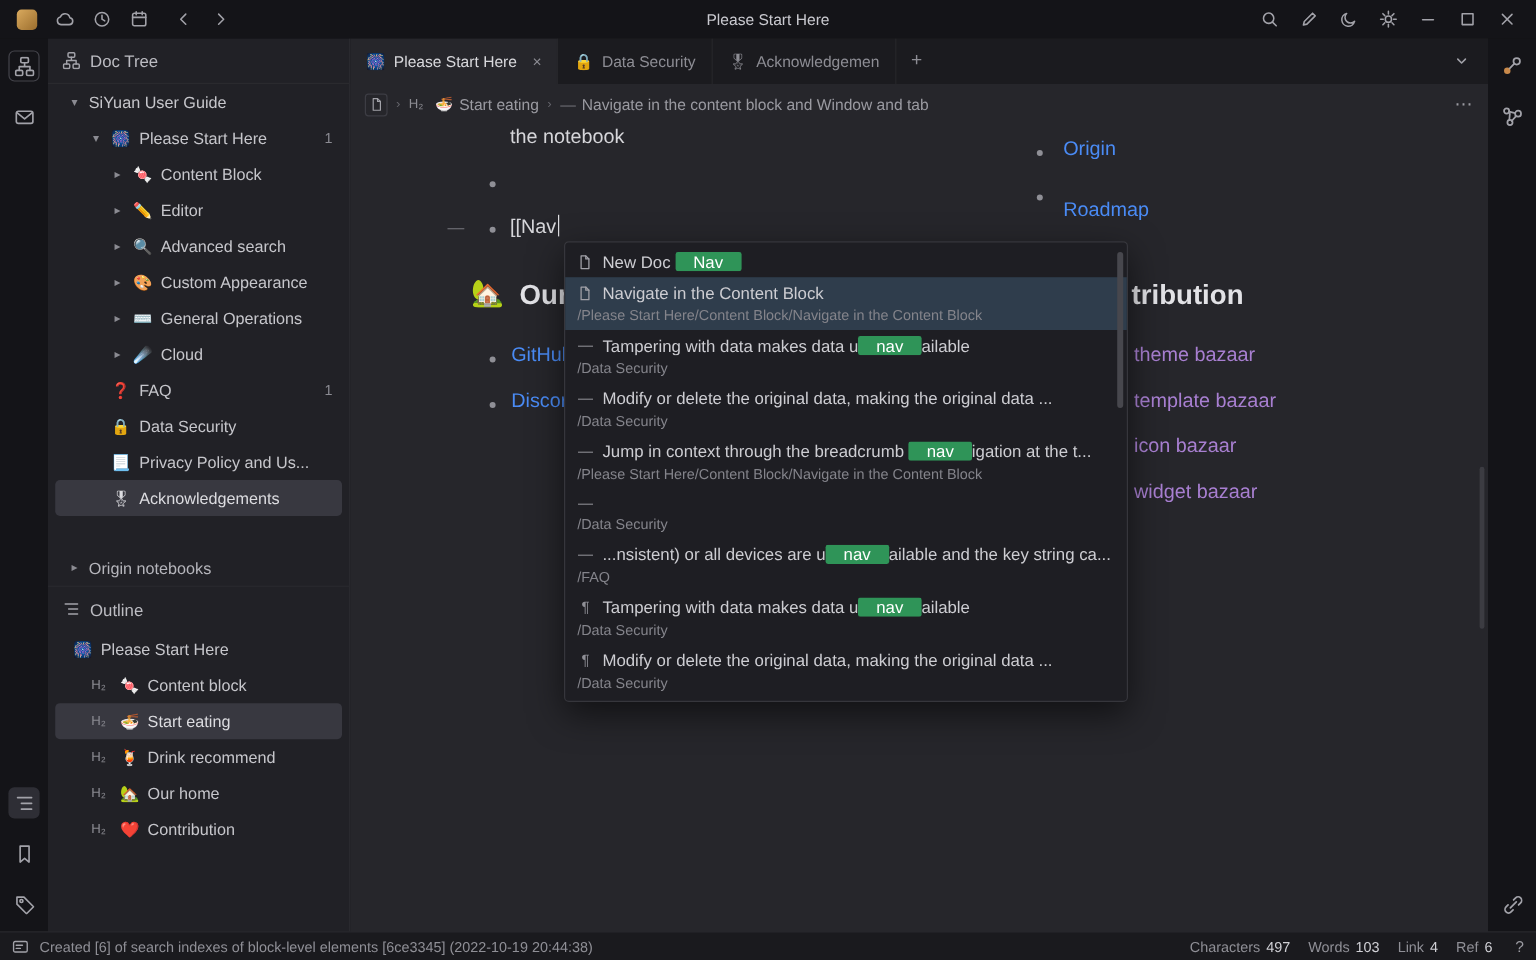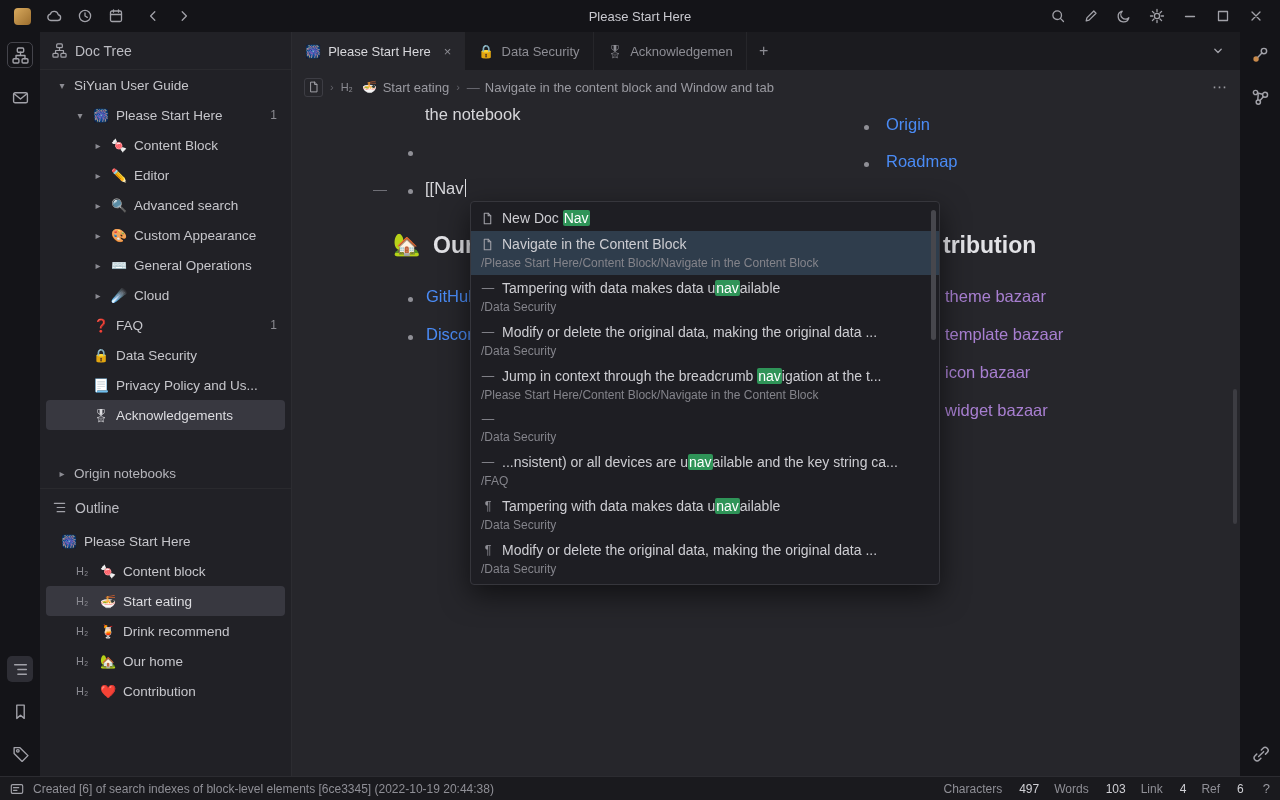--- a/index.html
+++ b/index.html
@@ -69,28 +69,28 @@
   .gutter{color:#6f6f76;font-size:14px}
   .vscroll{position:absolute;right:3px;top:285px;width:4px;height:135px;border-radius:2px;background:#3c3c42}
 
   
   .popup{position:absolute;left:470px;top:201px;width:470px;background:#1e1e23;border:1px solid #36363c;border-radius:4px;box-shadow:0 10px 28px rgba(0,0,0,.55);z-index:20;padding:3px 0}
   .pitem{padding:5px 10px;cursor:pointer}
   .pitem.psel{background:#2f3d4c}
   .pi-title{display:flex;align-items:center;gap:7px;font-size:14px;color:#cdcdd2;white-space:nowrap;overflow:hidden}
   .pi-ic{flex:none;width:14px;color:#8f8f96;font-size:12.5px;text-align:center}
   .pi-path{margin-top:4px;font-size:12px;color:#84848b;white-space:nowrap;overflow:hidden}
-  .mark{background:#2f9458;color:#fff;border-radius:2px;padding:0 1px}
+  .mark{background:#2f9458;color:#fff;border-radius:2px;padding:0 15px}
   .mark:empty{display:none}
   .pscroll{position:absolute;right:3px;top:8px;width:5px;height:130px;border-radius:3px;background:#47474d}
 
   
   .statusbar{height:24px;display:flex;align-items:center;gap:9px;padding:0 10px;background:#1a1a1e;border-top:1px solid #2c2c31;font-size:12px;color:#8f8f96}
   .sb-right{margin-left:auto;display:flex;align-items:center;gap:15px}
-  .sc{display:flex;gap:17px;align-items:flex-end}
+  .sc{display:flex;gap:5px;align-items:flex-end}
   .scv{color:#d0d0d5}
   .sb-help{margin-left:4px;font-size:13px;color:#9a9aa1;cursor:pointer}
 </style>
 </head>
 <body>
 
 <div class="app">
 
   <header class="titlebar">
     <div class="tb-left">
@@ -379,21 +379,21 @@
 
         <span class="abs gutter" style="left:81px;top:77px">—</span>
         <span class="dot" style="left:116px;top:85px"></span>
         <div class="abs" style="left:133px;top:75px">
           <span>[[Nav</span><span class="caret"></span>
         </div>
 
         <span class="dot" style="left:572px;top:21px"></span>
         <div class="abs blue" style="left:594px;top:11px">Origin</div>
         <span class="dot" style="left:572px;top:58px"></span>
-        <div class="abs blue" style="left:594px;top:48px">Roadmap</div>
+        <div class="abs blue" style="left:594px;top:62px">Roadmap</div>
 
         <div class="abs" style="left:101px;top:128px;font-size:22px">🏡</div>
         <div class="abs h2txt" style="left:141px;top:128px">Our home</div>
         <div class="abs h2txt" style="left:651px;top:128px">tribution</div>
 
         <span class="dot" style="left:116px;top:193px"></span>
         <div class="abs blue" style="left:134px;top:183px">GitHub</div>
         <span class="dot" style="left:116px;top:231px"></span>
         <div class="abs blue" style="left:134px;top:221px">Discord</div>
 

